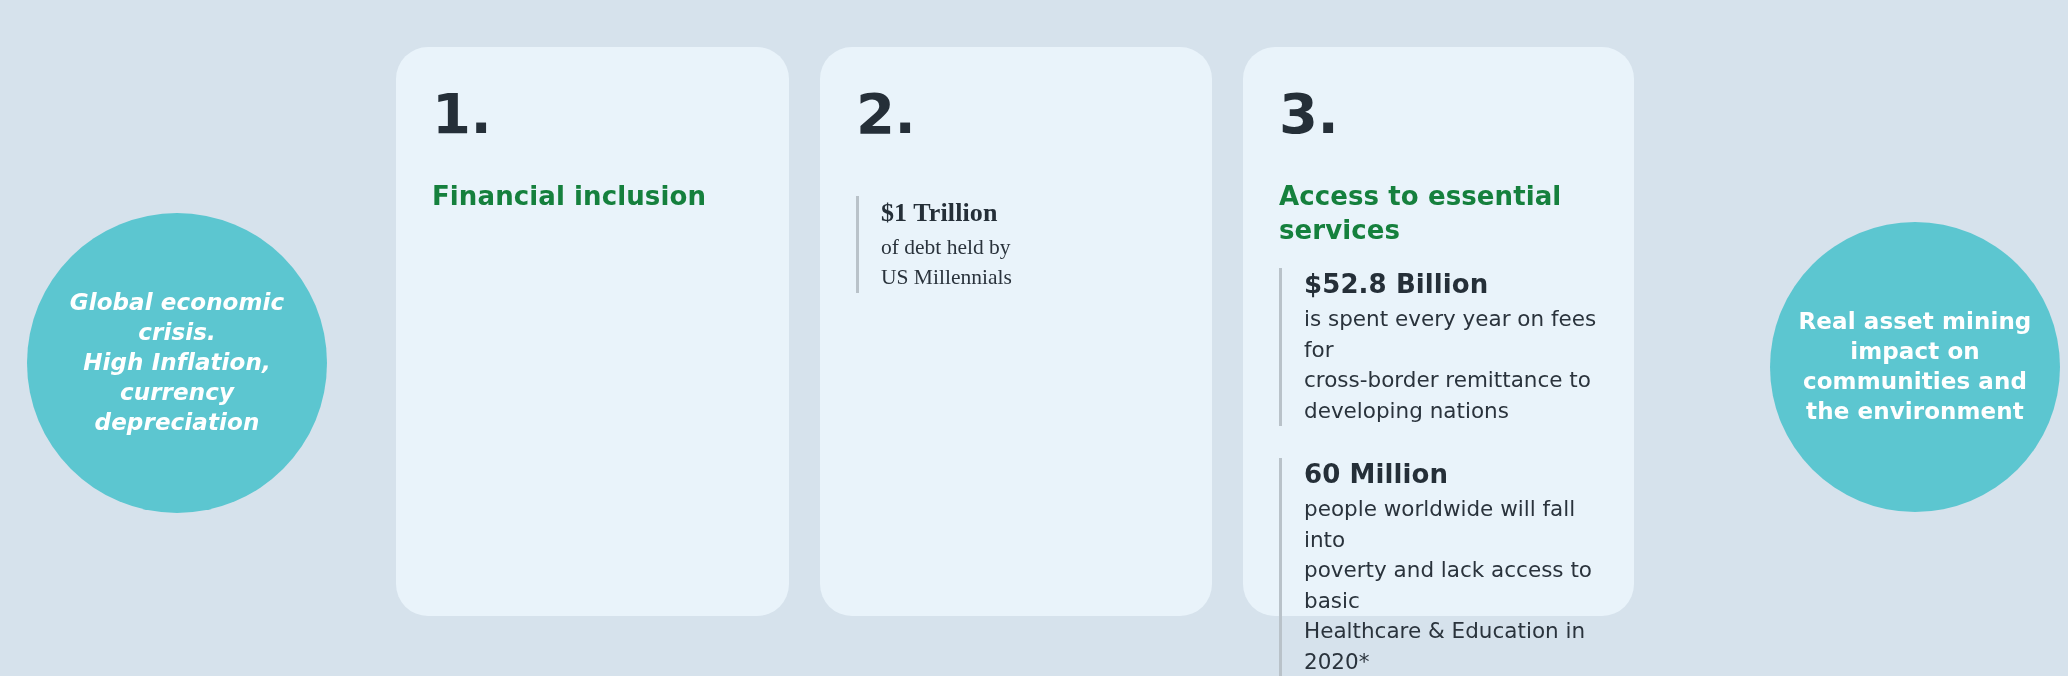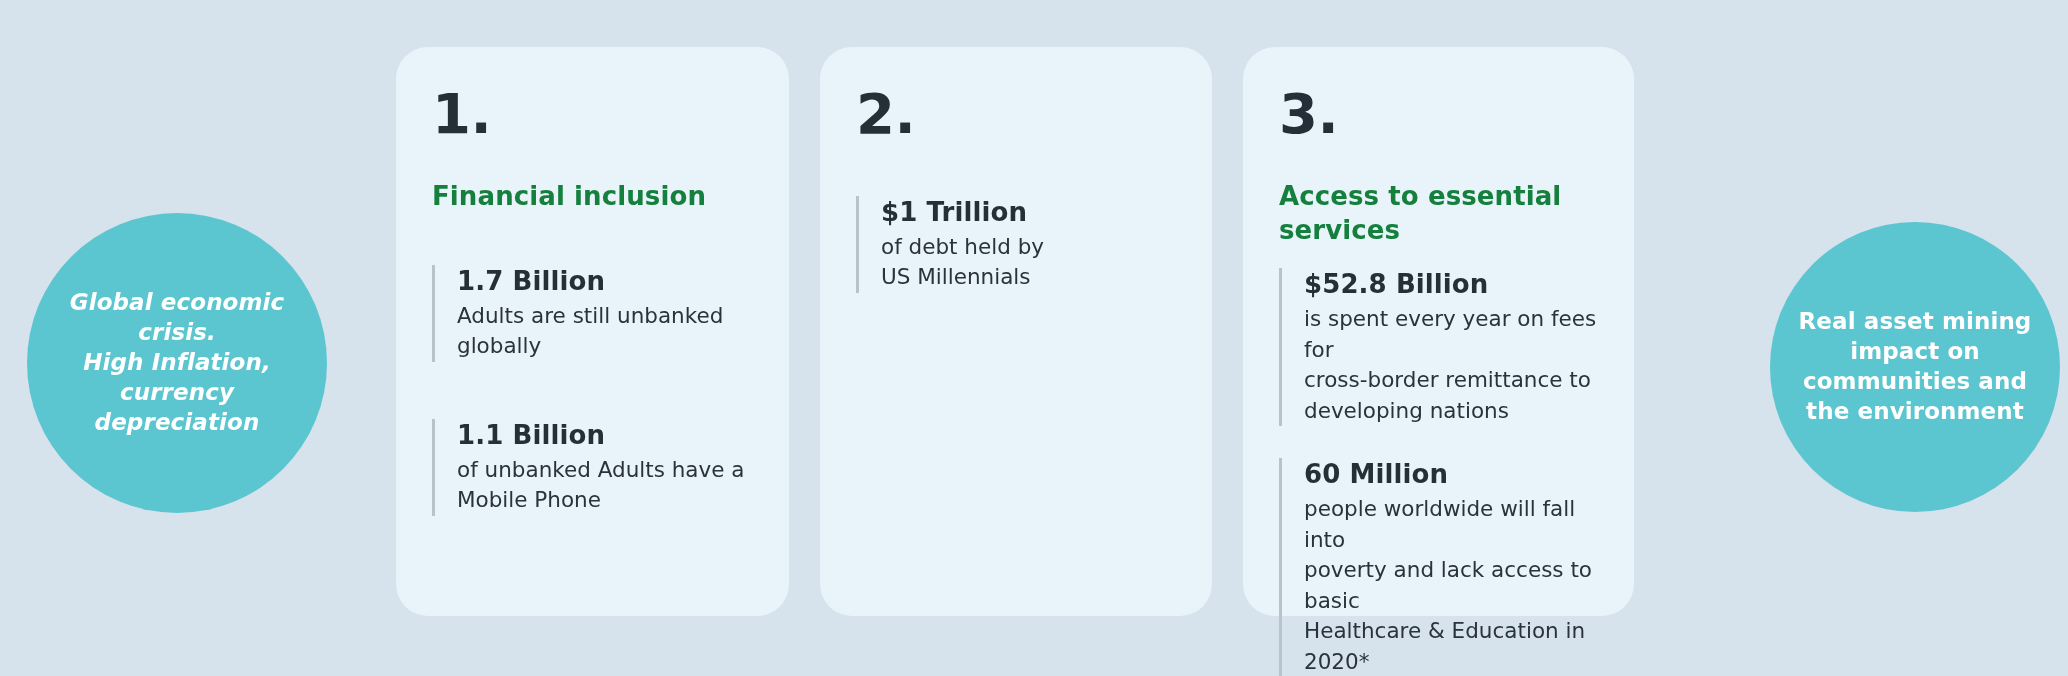--- a/index.html
+++ b/index.html
@@ -120,51 +120,39 @@
     color: #2a333c;
     line-height: 1.42;
     white-space: pre-line;
     margin-top: 2px;
   }
 
   
   .card-1 .stats { margin-top: 52px; }
   .card-1 .stat { margin-bottom: 57px; }
   .card-2 .stats { margin-top: 52px; }
-  .card-2 .stat { margin-bottom: 57px; }
+  .card-2 .stat { margin-bottom: 57px; font-family: Liberation Serif, serif; }
   .card-3 .stats { margin-top: 21px; }
   .card-3 .stat { margin-bottom: 32px; }
 </style>
 </head>
 <body>
 
 <div class="stage">
 
   <div class="circle" id="circle-left">
     <div class="circle-text">Global economic crisis.
 High Inflation, currency depreciation</div>
   </div>
 
   <div class="cards">
 
     <div class="card card-1">
       <div class="card-number">1.</div>
       <div class="card-title">Financial inclusion</div>
-      <div class="stats">
-        <div class="stat">
-          <div class="stat-value">1.7 Billion</div>
-          <div class="stat-desc">Adults are still unbanked
-globally</div>
-        </div>
-        <div class="stat">
-          <div class="stat-value">1.1 Billion</div>
-          <div class="stat-desc">of unbanked Adults have a
-Mobile Phone</div>
-        </div>
-      </div>
     </div>
 
     <div class="card card-2">
       <div class="card-number">2.</div>
       <div class="stats">
         <div class="stat">
           <div class="stat-value">$1 Trillion</div>
           <div class="stat-desc">of debt held by
 US Millennials</div>
         </div>

